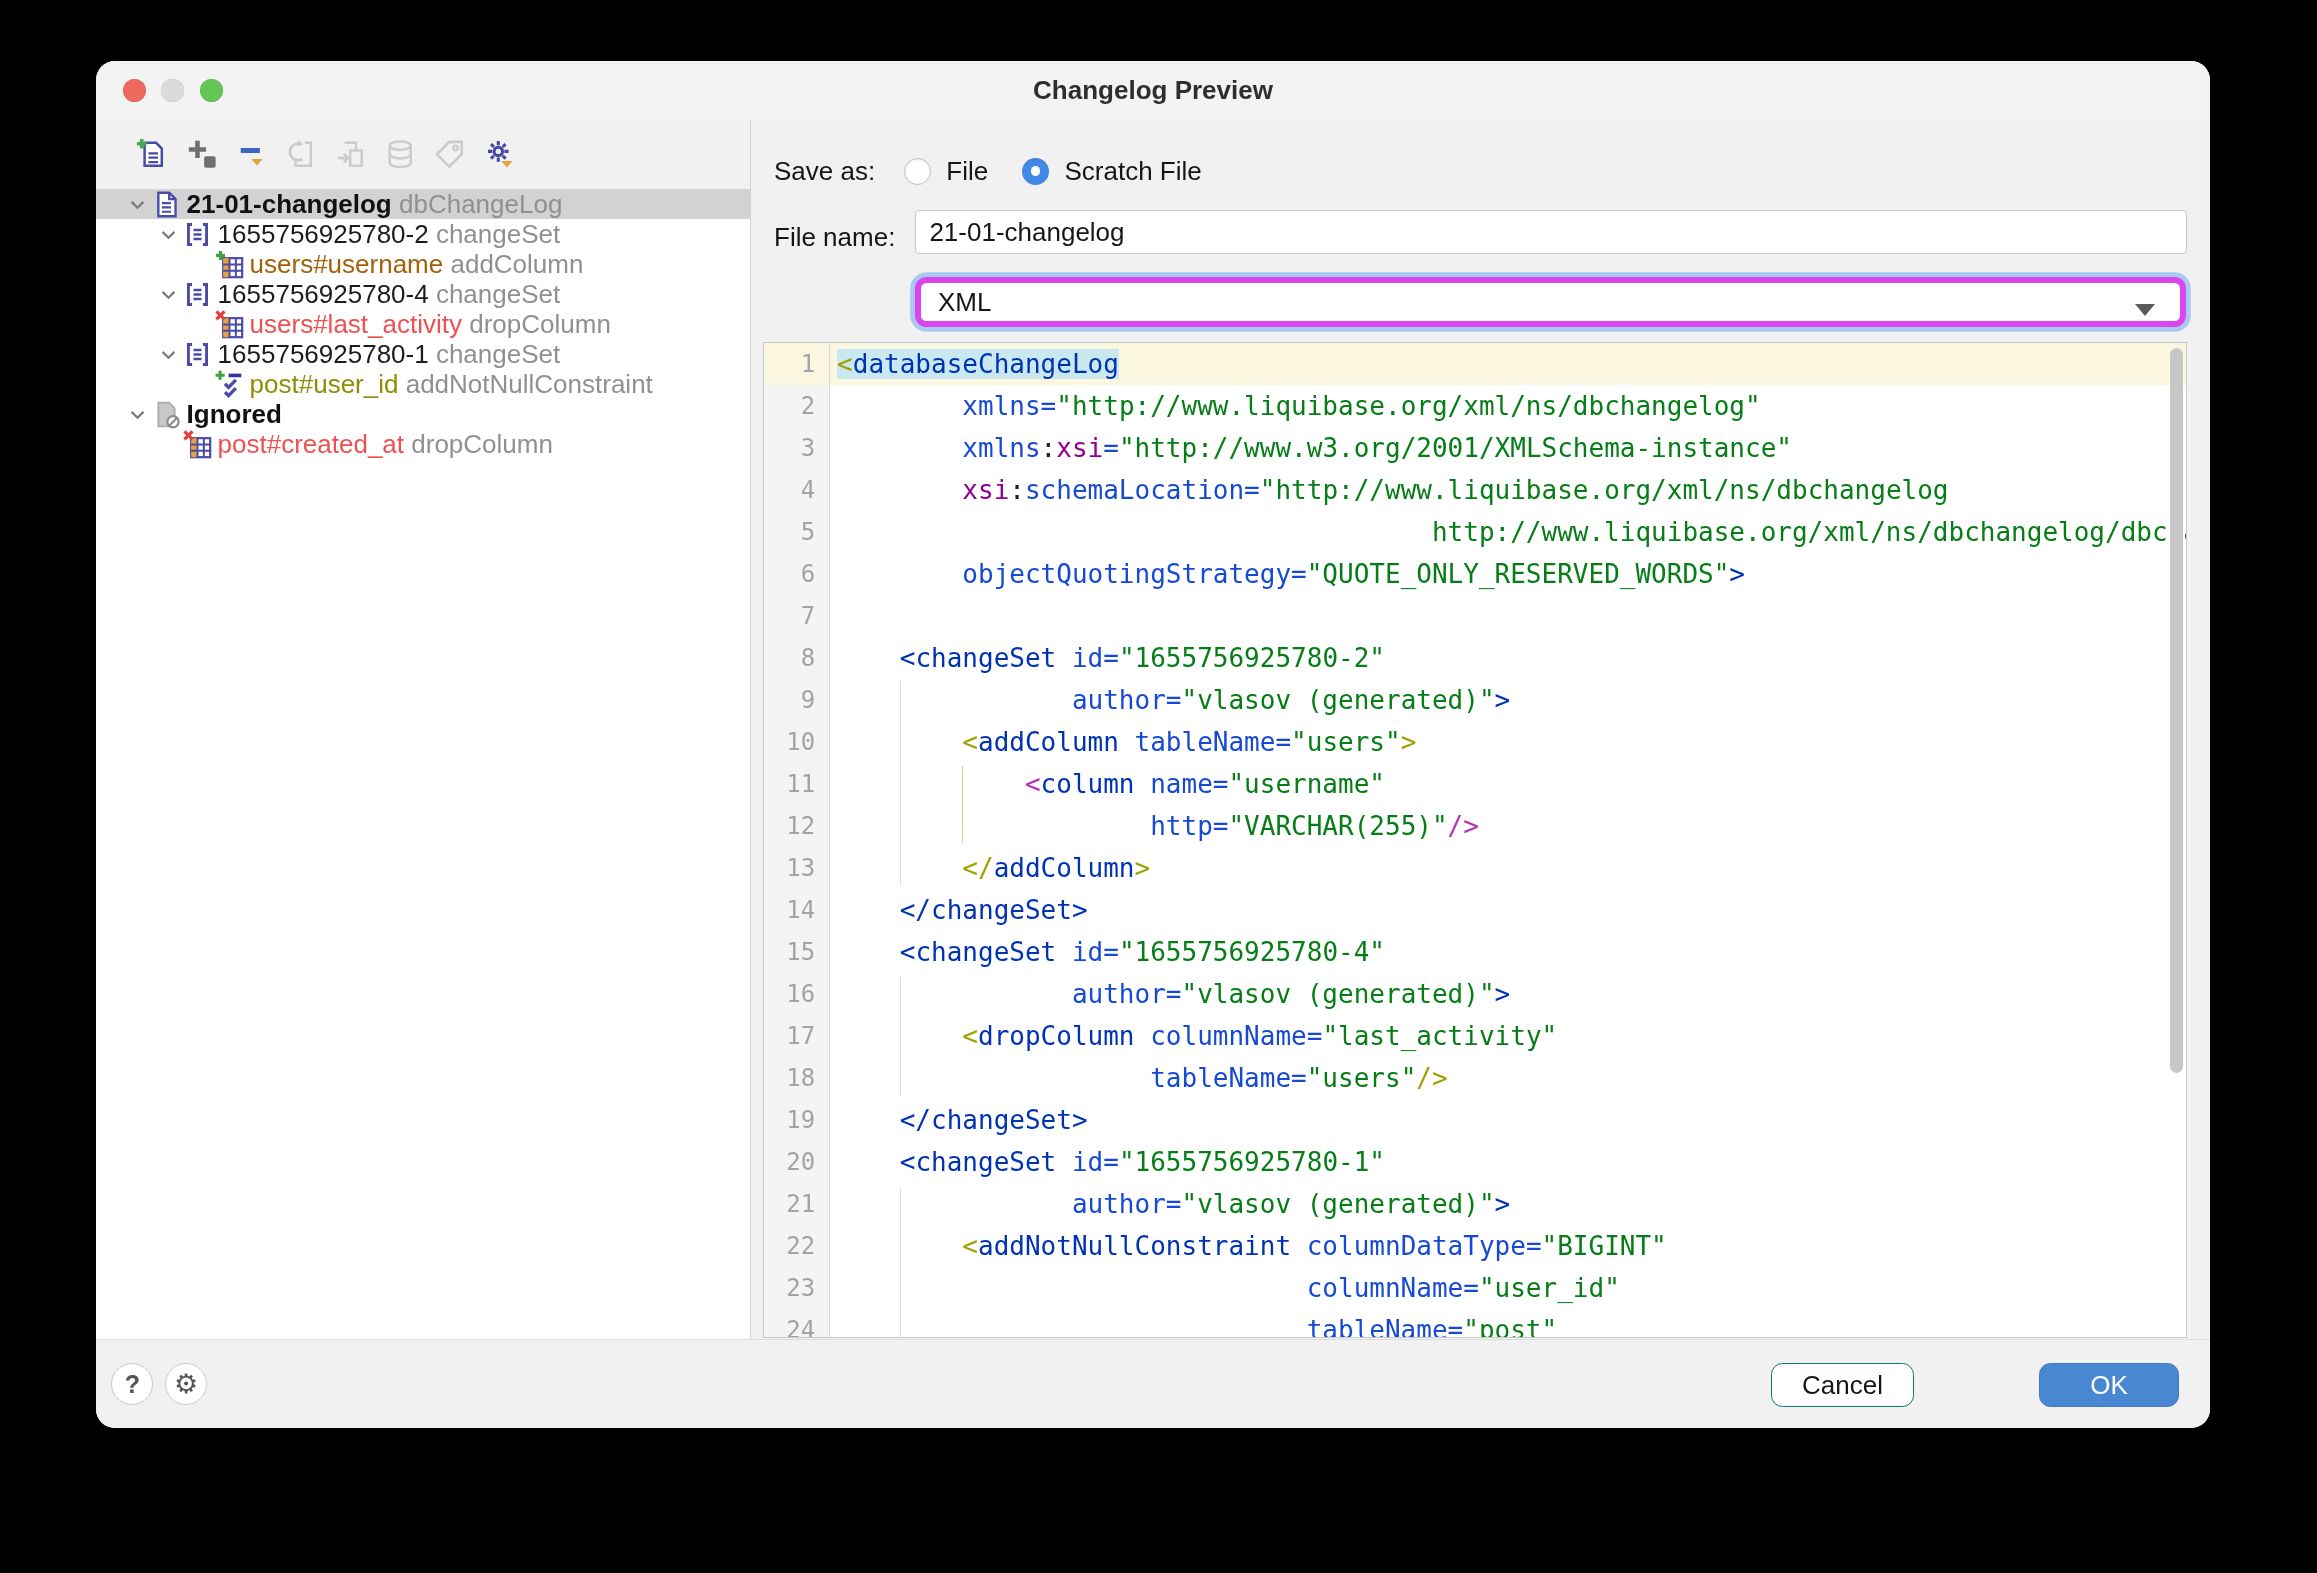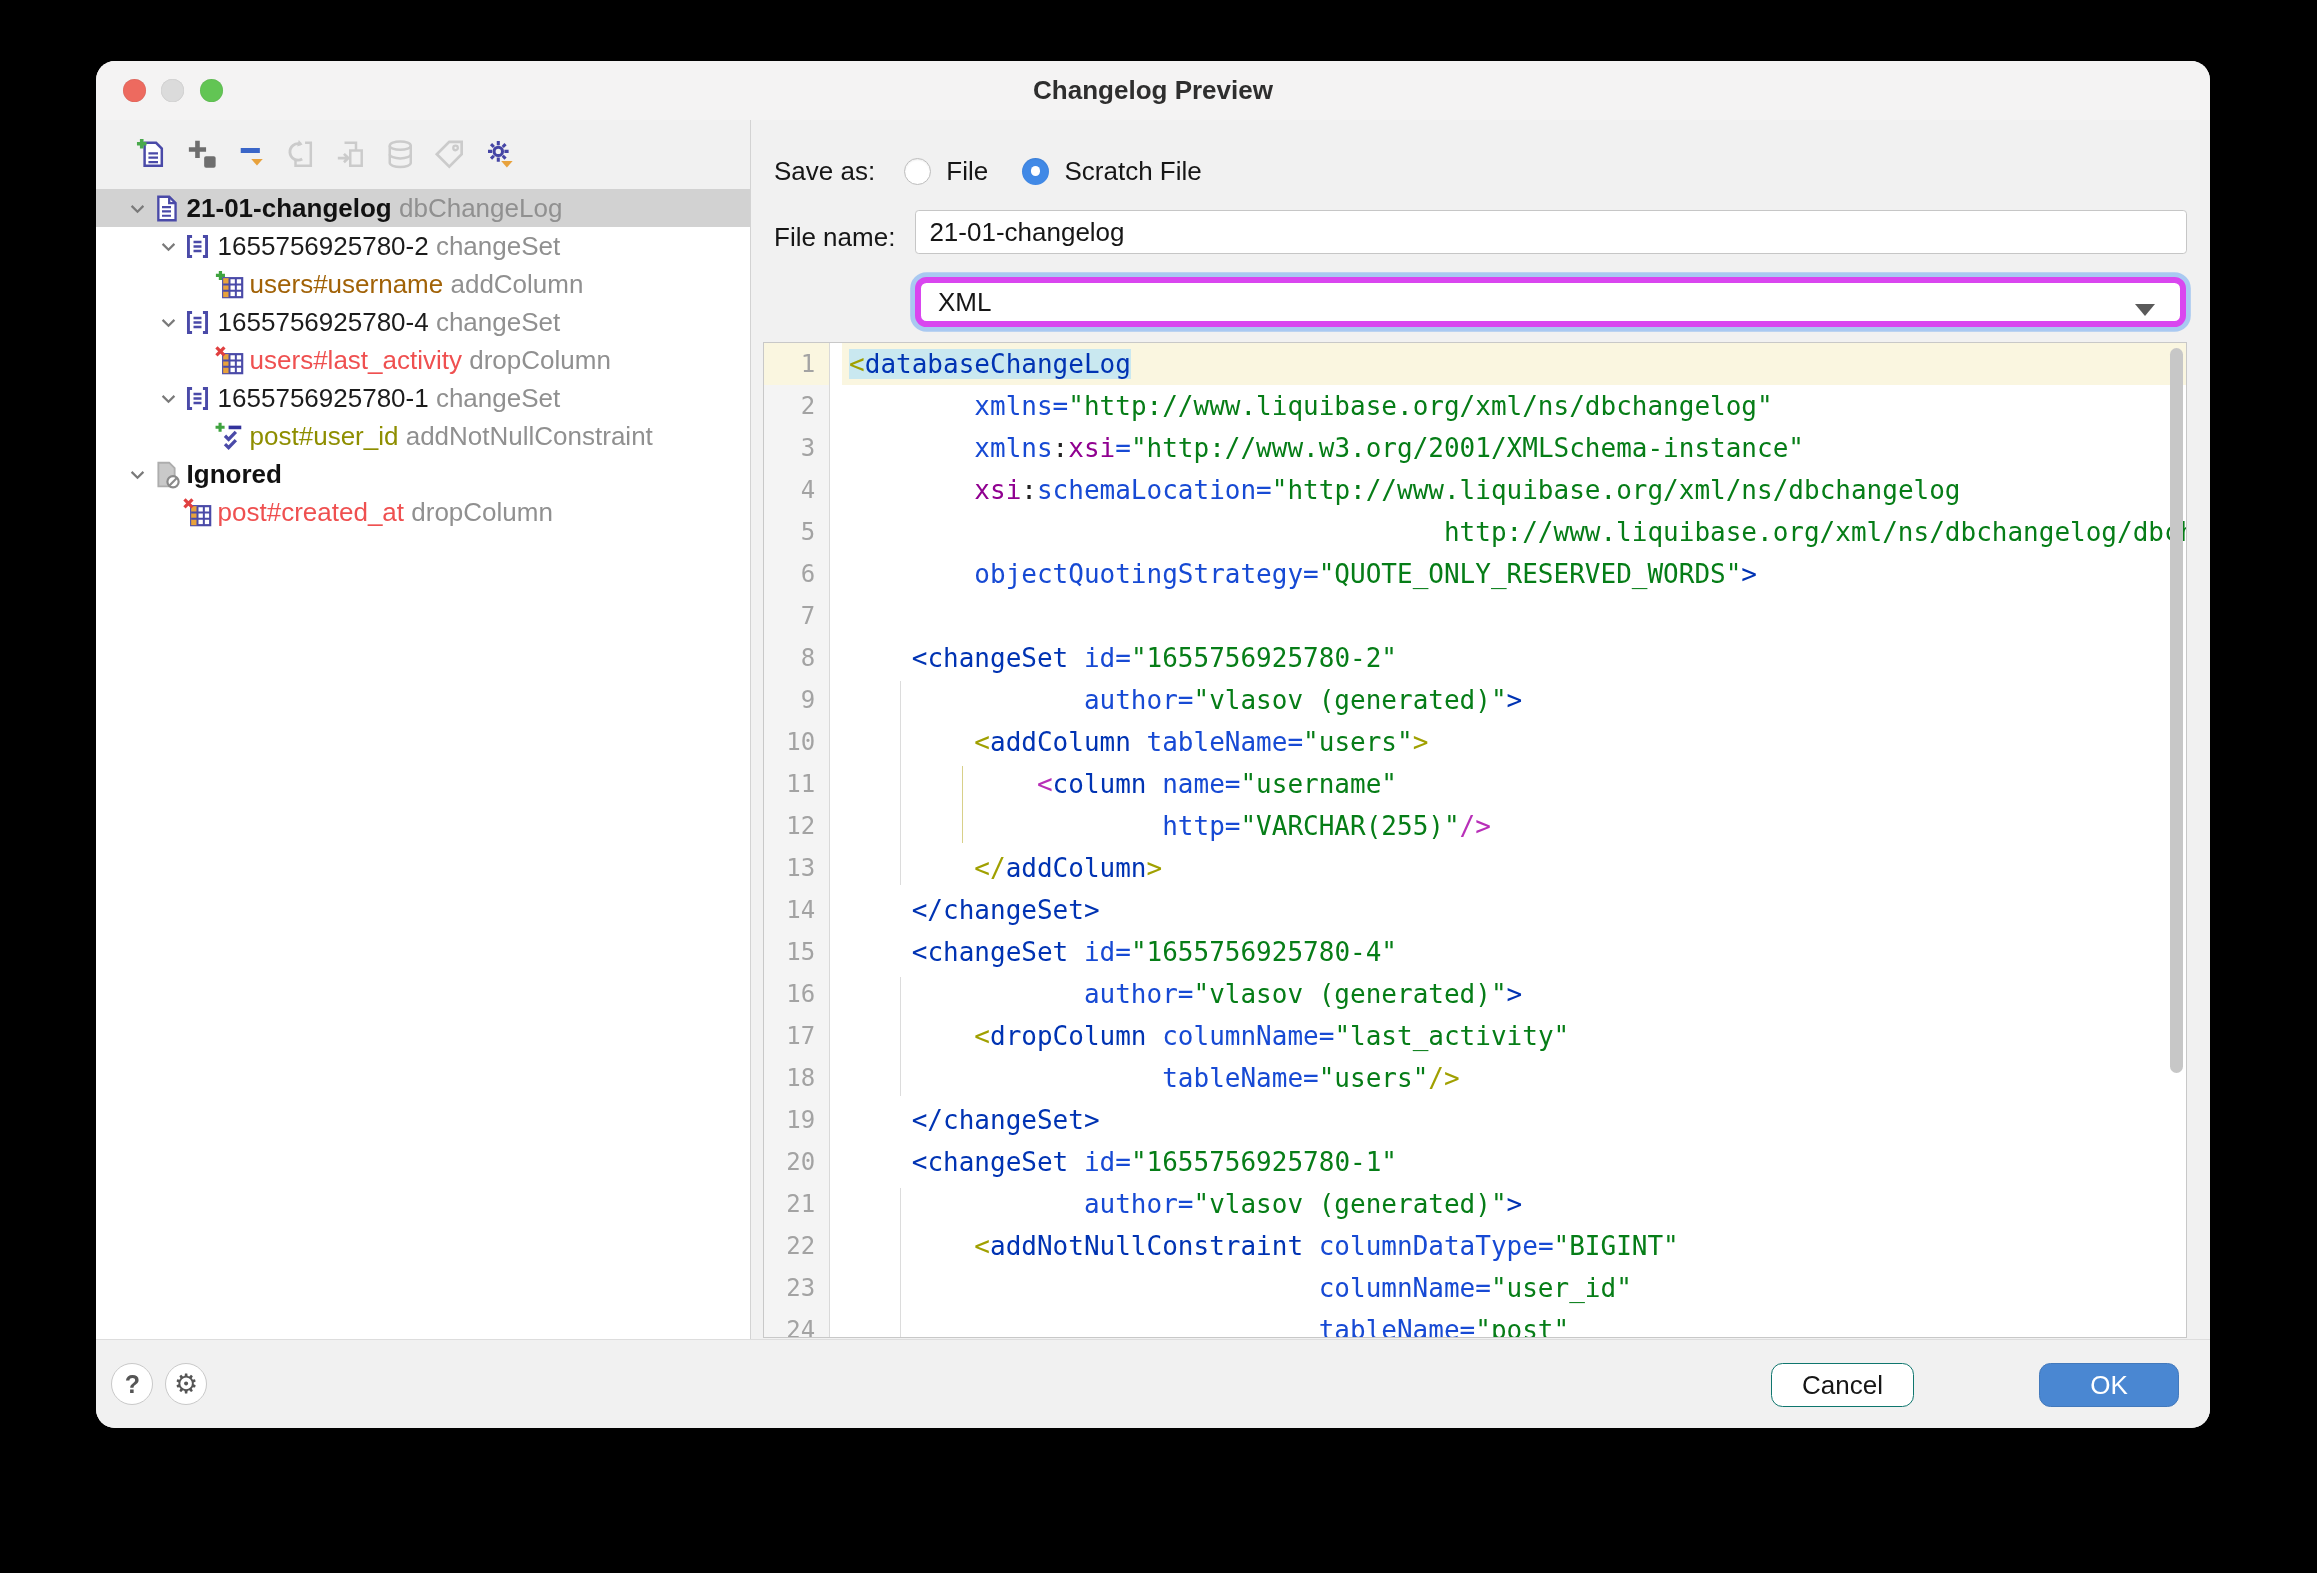--- a/index.html
+++ b/index.html
@@ -17,21 +17,21 @@
   .light.green{background:#62C554;}
   .title{position:absolute;left:0;right:0;top:0;height:59px;line-height:59px;text-align:center;
          font-size:26px;font-weight:700;color:#2E2E2E;}
   
   .left{position:absolute;left:0;top:59px;width:654px;bottom:88px;border-right:1px solid #D3D3D3;}
   .ltoolbar{position:absolute;left:0;top:0;right:0;height:69px;background:#F1F1F1;
             display:flex;align-items:center;padding-left:40px;gap:17px;}
   .tbi{width:32.5px;height:32.5px;display:flex;align-items:center;justify-content:center;}
   .tbi svg{display:block;}
   .tree{position:absolute;left:0;top:69px;right:0;bottom:0;background:#FFF;overflow:hidden;}
-  .trow{height:38px;display:flex;align-items:center;font-size:26px;color:#1C1C1C;white-space:pre;}
+  .trow{height:30px;display:flex;align-items:center;font-size:26px;color:#1C1C1C;white-space:pre;}
   .trow.sel{background:#D2D2D2;}
   .chev{width:25px;height:25px;flex:0 0 25px;display:flex;align-items:center;justify-content:center;}
   .chev svg{display:block;}
   .chev.empty{visibility:hidden;}
   .ticon{width:29px;height:29px;flex:0 0 29px;margin:0 5.7px 0 1.9px;display:flex;align-items:center;justify-content:center;}
   .tp-b{font-weight:700;color:#111;}
   .tp-d{color:#1C1C1C;}
   .tp-m{color:#909090;}
   .tp-g{color:#a16207;}
   .tp-r{color:#EF5050;}
@@ -62,21 +62,21 @@
            border-top:12.4px solid #5A5A5A;}
   
   .editor{position:absolute;left:11.5px;top:222px;width:1424px;bottom:1.9px;background:#FFF;
           border:1px solid #C8C8C8;box-sizing:border-box;display:flex;overflow:hidden;}
   .gutter{width:65px;flex:0 0 65px;background:#F4F4F4;border-right:1px solid #D9D9D9;
           font-family:"DejaVu Sans Mono",monospace;font-size:24px;color:#A3A3A3;text-align:right;}
   .gn{height:42px;line-height:42px;padding-right:13.4px;}
   .gn.cur{background:#FAF6E0;}
   .code{flex:1;position:relative;overflow:hidden;font-family:"DejaVu Sans Mono",monospace;
         font-size:26px;color:#222;}
-  .cl{height:42px;line-height:42px;white-space:pre;padding-left:7.6px;position:relative;z-index:1;margin-left:12px;}
+  .cl{height:42px;line-height:42px;white-space:pre;padding-left:7.6px;position:relative;z-index:1;}
   .cl.cur{background:#FAF6E0;}
   .tk-tag{color:#0033B3;}
   .tk-tagb{color:#0033B3;}
   .tk-attr{color:#174AD4;}
   .tk-str{color:#067D17;}
   .tk-ns{color:#900090;}
   .tk-pln{color:#222;}
   .tk-olv{color:#A0A000;}
   .tk-mgt{color:#B82FB8;}
   .in-sel{background:#C9E8F0;}

